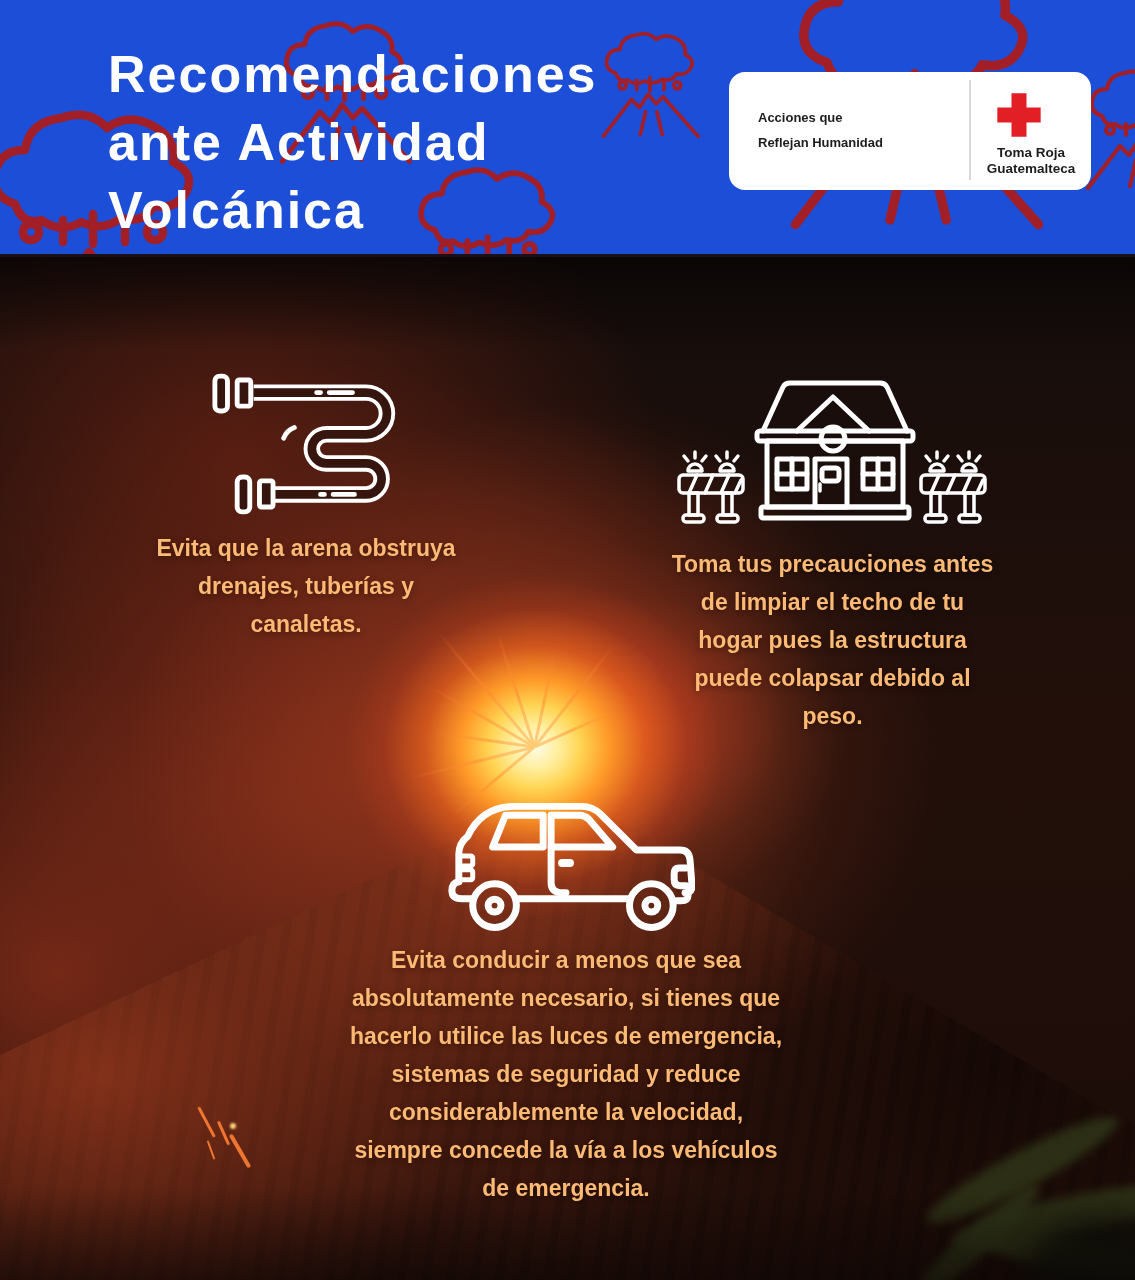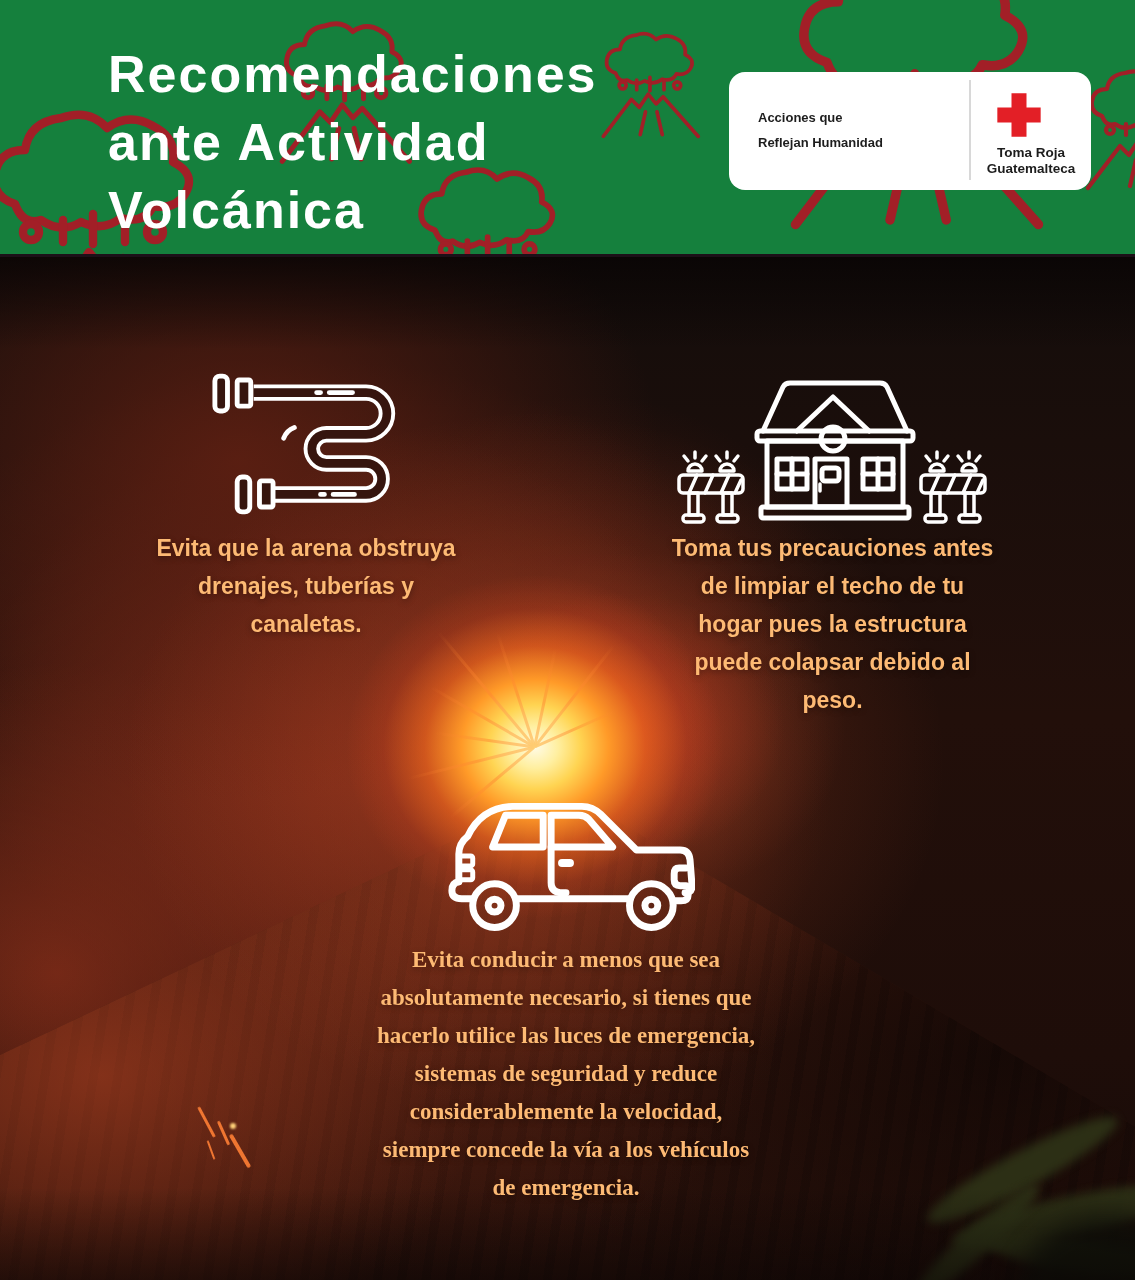--- a/index.html
+++ b/index.html
@@ -35,21 +35,21 @@
   .spark{position:absolute;width:3px;transform-origin:50% 100%;border-radius:2px;
     background:linear-gradient(0deg, rgba(255,205,115,.95), rgba(255,135,48,.5) 45%, rgba(255,135,48,0));}
   .lava{position:absolute;background:#ff7f35;border-radius:3px;filter:blur(.6px);opacity:.9;}
   .lavadot{position:absolute;width:6px;height:6px;border-radius:50%;background:#ffd27a;filter:blur(1px);}
   .palm{position:absolute;background:#303618;border-radius:50%;filter:blur(5px);opacity:.85;}
   .ph-vignette{inset:0;background:
     linear-gradient(180deg, rgba(8,4,4,.8), rgba(8,4,4,0) 9%),
     linear-gradient(0deg, rgba(8,4,4,.55), rgba(8,4,4,0) 9%);}
 
   
-  .header{position:absolute;left:0;top:0;width:1135px;height:257px;background:#15803d;
+  .header{position:absolute;left:0;top:0;width:1135px;height:257px;background:#1d4ed8;
           overflow:hidden;border-bottom:3px solid #1c1018;}
   .pattern{position:absolute;left:0;top:0;width:1135px;height:257px;}
   .pattern .motif{stroke:#a21f27;fill:none;stroke-linecap:round;stroke-linejoin:round;}
   .title{position:absolute;left:108px;top:40px;margin:0;color:#fff;font-size:52px;line-height:68px;
          font-weight:700;letter-spacing:2px;white-space:pre-line;}
   .badge{position:absolute;left:729px;top:72px;width:362px;height:118px;background:#fff;border-radius:16px;}
   .slogan{position:absolute;left:29px;top:33px;color:#1d1d1d;font-size:13px;line-height:25px;
           font-weight:700;white-space:pre-line;}
   .badge-divider{position:absolute;left:240px;top:8px;width:2px;height:100px;background:#d8d8d8;}
   .cross-svg{position:absolute;left:265px;top:15px;width:50px;height:56px;}
@@ -59,22 +59,22 @@
   
   .rec{position:absolute;text-align:center;}
   .rec svg{display:block;margin:0 auto;}
   .rec-text{margin:0;color:#fdba74;font-weight:700;font-size:23px;line-height:38px;white-space:pre-line;
             text-shadow:0 2px 6px rgba(0,0,0,.35);}
   .rec1{left:58px;top:366px;width:496px;}
   .rec1 svg{margin-top:4px;}
   .rec1 .rec-text{margin-top:11px;}
   .rec2{left:600px;top:360px;width:465px;}
   .rec2 svg{margin-top:7px;}
-  .rec2 .rec-text{margin-top:4px;}
-  .rec3{left:240px;top:776px;width:652px;font-family:Liberation Serif, serif;}
+  .rec2 .rec-text{margin-top:20px;}
+  .rec3{left:240px;top:776px;width:652px;}
   .rec3 svg{margin-top:4px;}
   .rec3 .rec-text{margin-top:9px;}
   .lineart{stroke:#fff;fill:none;stroke-linecap:round;stroke-linejoin:round;}
 </style>
 </head>
 <body>
 
 <div class="poster">
 
   <div class="photo">

